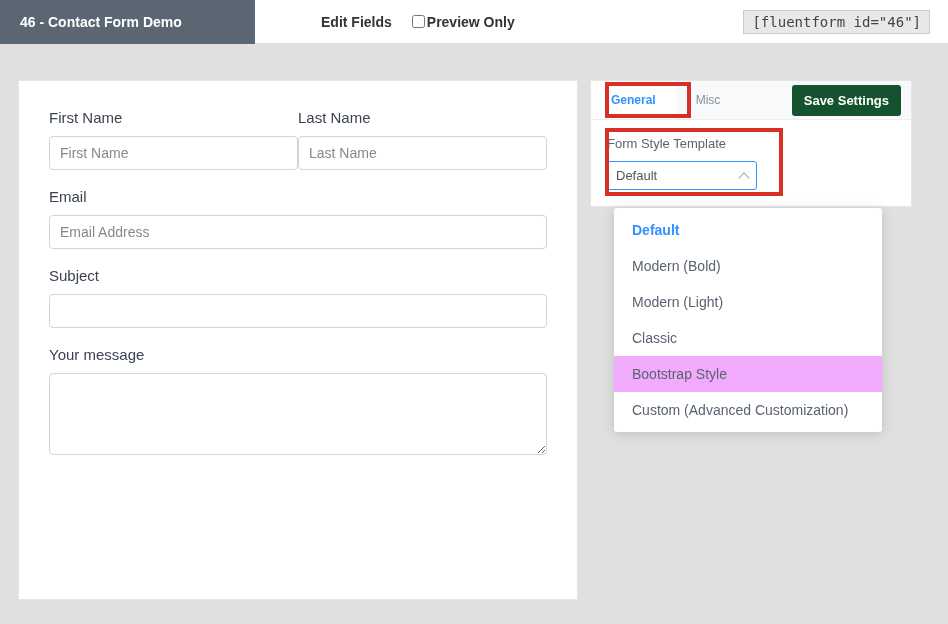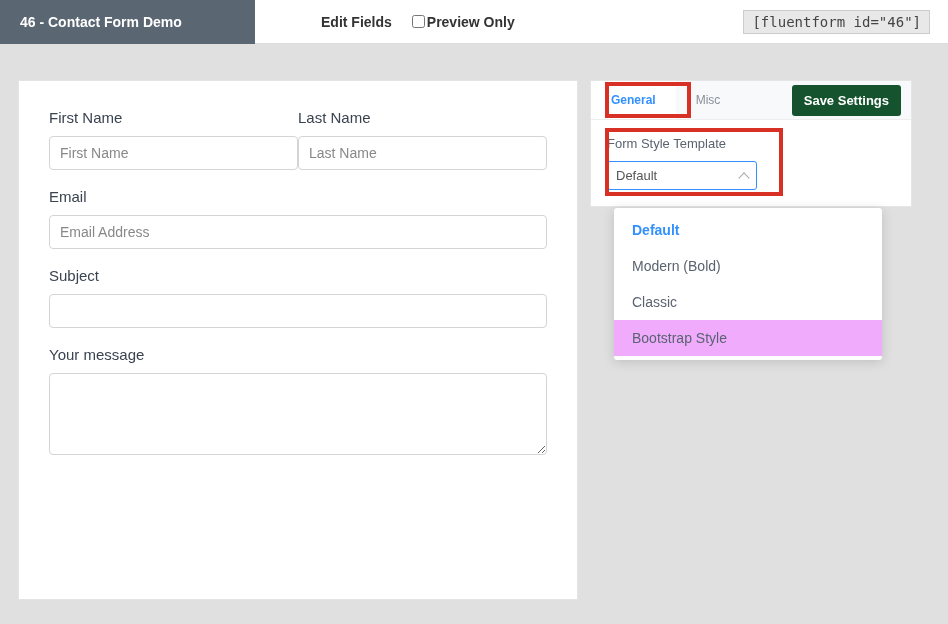--- a/index.html
+++ b/index.html
@@ -285,15 +285,17 @@
 
   </div>
 </div>
 
 <div class="red-box-tab"></div>
 <div class="red-box-template"></div>
 
 <div class="dropdown-menu">
   <div class="dropdown-item selected">Default</div>
   <div class="dropdown-item">Modern (Bold)</div>
+  <div class="dropdown-item">Modern (Light)</div>
   <div class="dropdown-item">Classic</div>
   <div class="dropdown-item hover">Bootstrap Style</div>
+  <div class="dropdown-item">Custom (Advanced Customization)</div>
 </div>
 
 </body></html>

